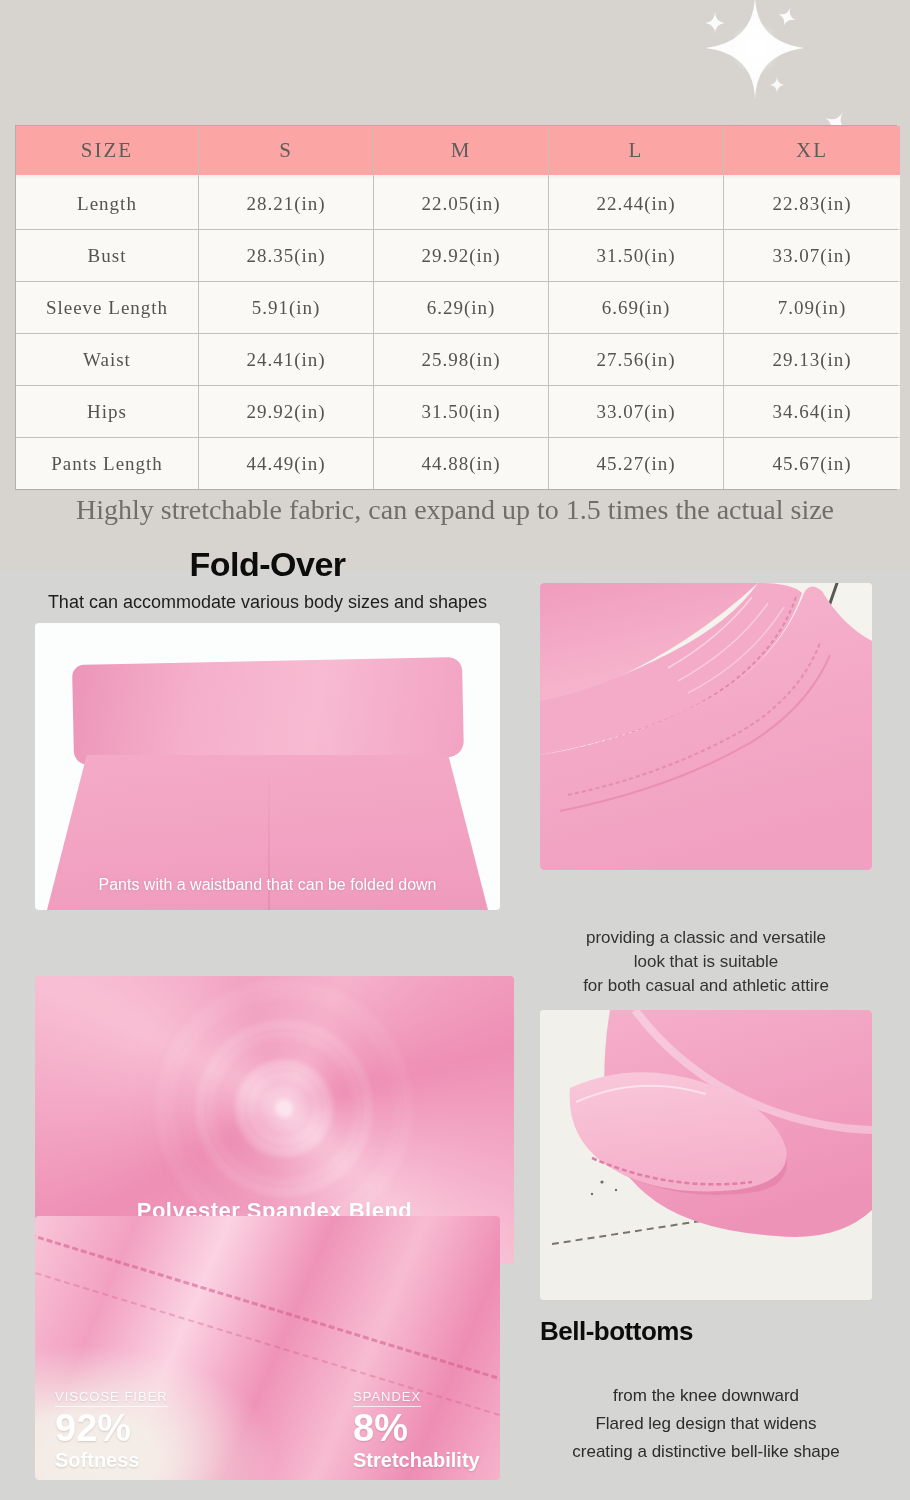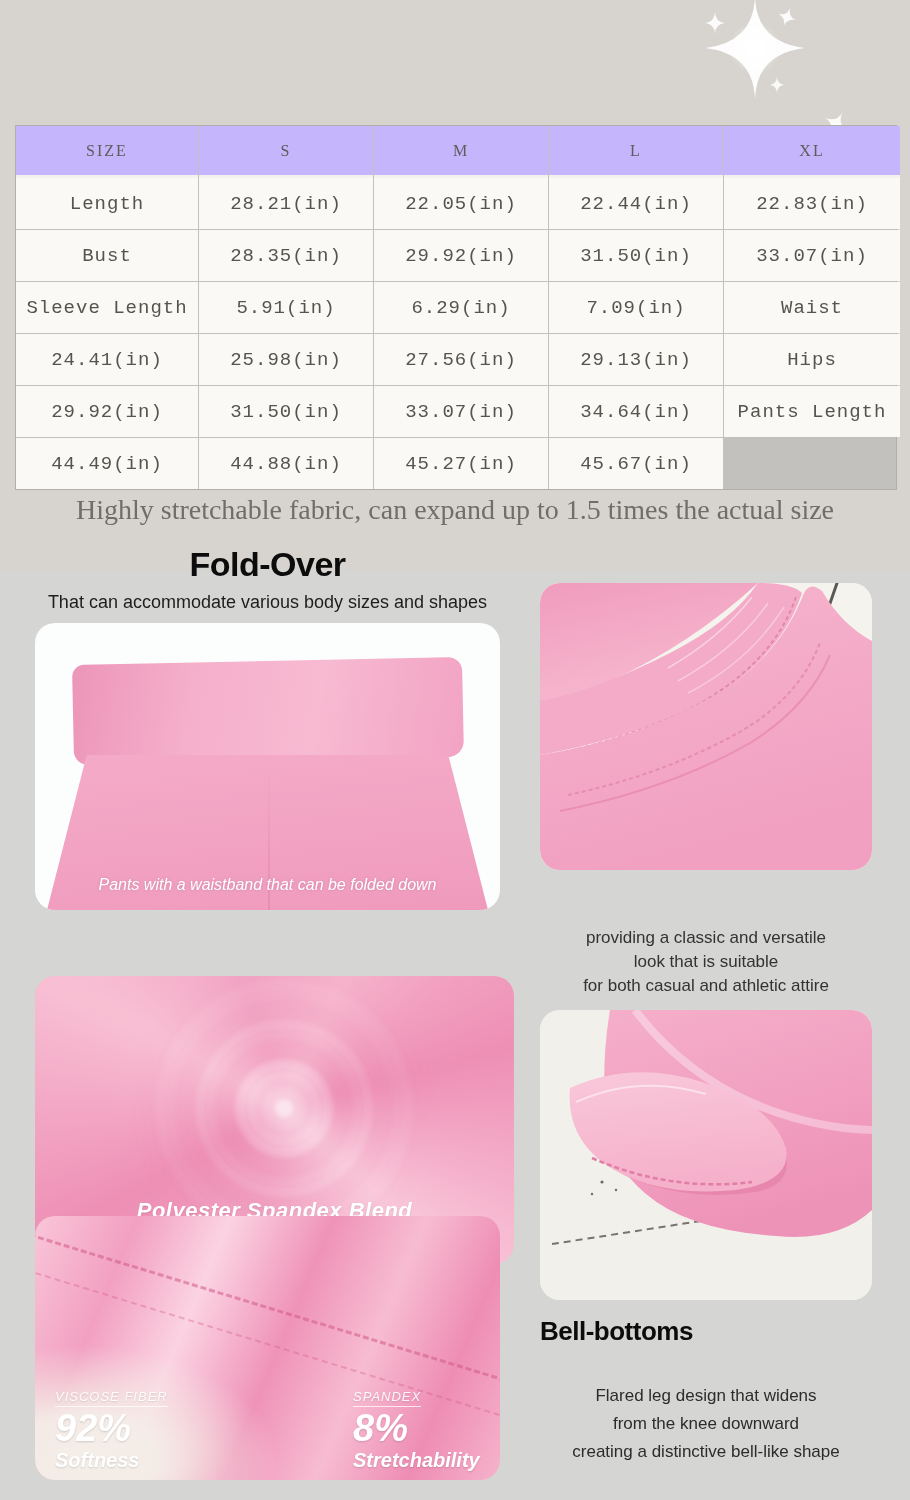--- a/index.html
+++ b/index.html
@@ -11,43 +11,43 @@
   
   .title{position:absolute;left:0;top:24px;width:910px;text-align:center;
          font-family:"Liberation Serif",serif;font-size:56px;font-weight:500;
          color:#686763;letter-spacing:0.28em;}
   .sparkles{position:absolute;left:670px;top:0;width:230px;height:150px;}
 
   
   .size-table{position:absolute;left:15px;top:125px;width:880px;
               display:grid;grid-template-columns:182px 174px 174px 174px 176px;
               grid-auto-rows:51px;gap:1px;background:#c3c1bd;border:1px solid #b0aeaa;}
-  .size-table .hcell{background:#c4b5fd;display:flex;align-items:center;justify-content:center;
-              font-family:"Liberation Serif",serif;font-size:16px;color:#5e5d59;
+  .size-table .hcell{background:#fca5a5;display:flex;align-items:center;justify-content:center;
+              font-family:"Liberation Serif",serif;font-size:21px;color:#5e5d59;
               letter-spacing:2px;border-bottom:3px solid #f3f2ef;height:49px;}
   .size-table .cell{background:#faf9f6;display:flex;align-items:center;justify-content:center;
-              font-family:Liberation Mono, monospace;font-size:19px;color:#55544f;letter-spacing:1px;}
+              font-family:Liberation Serif, serif;font-size:19px;color:#55544f;letter-spacing:1px;}
 
   .stretch-note{position:absolute;left:0;top:494px;width:910px;text-align:center;
               font-family:"Liberation Serif",serif;font-size:28px;color:#6f6e6a;}
 
   
   .h-black{font-weight:bold;color:#0c0c0c;letter-spacing:-0.5px;}
   .fold-heading{position:absolute;left:35px;top:545px;width:465px;text-align:center;font-size:34px;}
   .fold-sub{position:absolute;left:35px;top:592px;width:465px;text-align:center;
             font-size:18px;color:#1e1e1e;}
   .crew-heading{position:absolute;left:540px;top:884px;width:332px;text-align:center;font-size:25px;}
   .crew-lines{position:absolute;left:540px;top:926px;width:332px;text-align:center;
             font-size:17px;line-height:24px;color:#333;}
   .bell-heading{position:absolute;left:540px;top:1316px;width:332px;text-align:left;font-size:26px;}
   .bell-lines{position:absolute;left:540px;top:1382px;width:332px;text-align:center;
             font-size:17px;line-height:28px;color:#2c2c2c;}
 
   
-  .photo{position:absolute;overflow:hidden;border-radius:20px;font-style:italic;}
+  .photo{position:absolute;overflow:hidden;border-radius:4px;}
   .img-foldover{left:35px;top:623px;width:465px;height:287px;background:#fcfefd;}
   .img-swirl{left:35px;top:976px;width:479px;height:288px;}
   .img-comp{left:35px;top:1216px;width:465px;height:264px;}
   .img-crew{left:540px;top:583px;width:332px;height:287px;background:#f5f3ee;}
   .img-bell{left:540px;top:1010px;width:332px;height:290px;background:#f2f0ea;}
 
   
   .pants-band{position:absolute;left:38px;top:38px;width:390px;height:100px;border-radius:12px 14px 16px 14px;
       background:linear-gradient(100deg,#ec95b9,#f5afca 30%,#f7bad1 62%,#f2a3c3);
       transform:rotate(-1.2deg);}
@@ -133,20 +133,21 @@
 
     <div class="cell">Bust</div>
     <div class="cell">28.35(in)</div>
     <div class="cell">29.92(in)</div>
     <div class="cell">31.50(in)</div>
     <div class="cell">33.07(in)</div>
 
     <div class="cell">Sleeve Length</div>
     <div class="cell">5.91(in)</div>
     <div class="cell">6.29(in)</div>
+    <div class="cell">6.69(in)</div>
     <div class="cell">7.09(in)</div>
 
     <div class="cell">Waist</div>
     <div class="cell">24.41(in)</div>
     <div class="cell">25.98(in)</div>
     <div class="cell">27.56(in)</div>
     <div class="cell">29.13(in)</div>
 
     <div class="cell">Hips</div>
     <div class="cell">29.92(in)</div>
@@ -248,17 +249,17 @@
       <path d="M70,0 L332,0 L332,200 Q298,232 236,226 Q148,220 106,184 Q72,156 66,112 Q61,52 70,0 Z" fill="url(#gC)"></path>
       <path d="M95,0 Q140,60 210,92 Q270,118 332,120" stroke="rgba(255,255,255,.35)" stroke-width="8" fill="none"></path>
       <path d="M60,118 Q50,150 90,168 Q150,192 215,182 Q252,175 246,146 Q238,114 170,96 Q95,80 60,118 Z" fill="#e27aa4" opacity=".55"></path>
       <path d="M30,78 Q92,50 162,72 Q232,95 246,138 Q252,172 196,180 Q112,188 62,152 Q26,124 30,78 Z" fill="url(#gD)"></path>
       <path d="M52,148 Q130,182 212,172" stroke="#e27da6" stroke-width="2.5" stroke-dasharray="5 3" fill="none"></path>
       <path d="M36,92 Q98,64 166,84" stroke="rgba(255,255,255,.5)" stroke-width="2" fill="none"></path>
     </svg>
   </div>
   <div class="bell-heading h-black">Bell-bottoms</div>
   <div class="bell-lines">
+    <div>from the knee downward</div>
     <div>Flared leg design that widens</div>
-    <div>from the knee downward</div>
     <div>creating a distinctive bell-like shape</div>
   </div>
 </div>
 
 </body></html>

